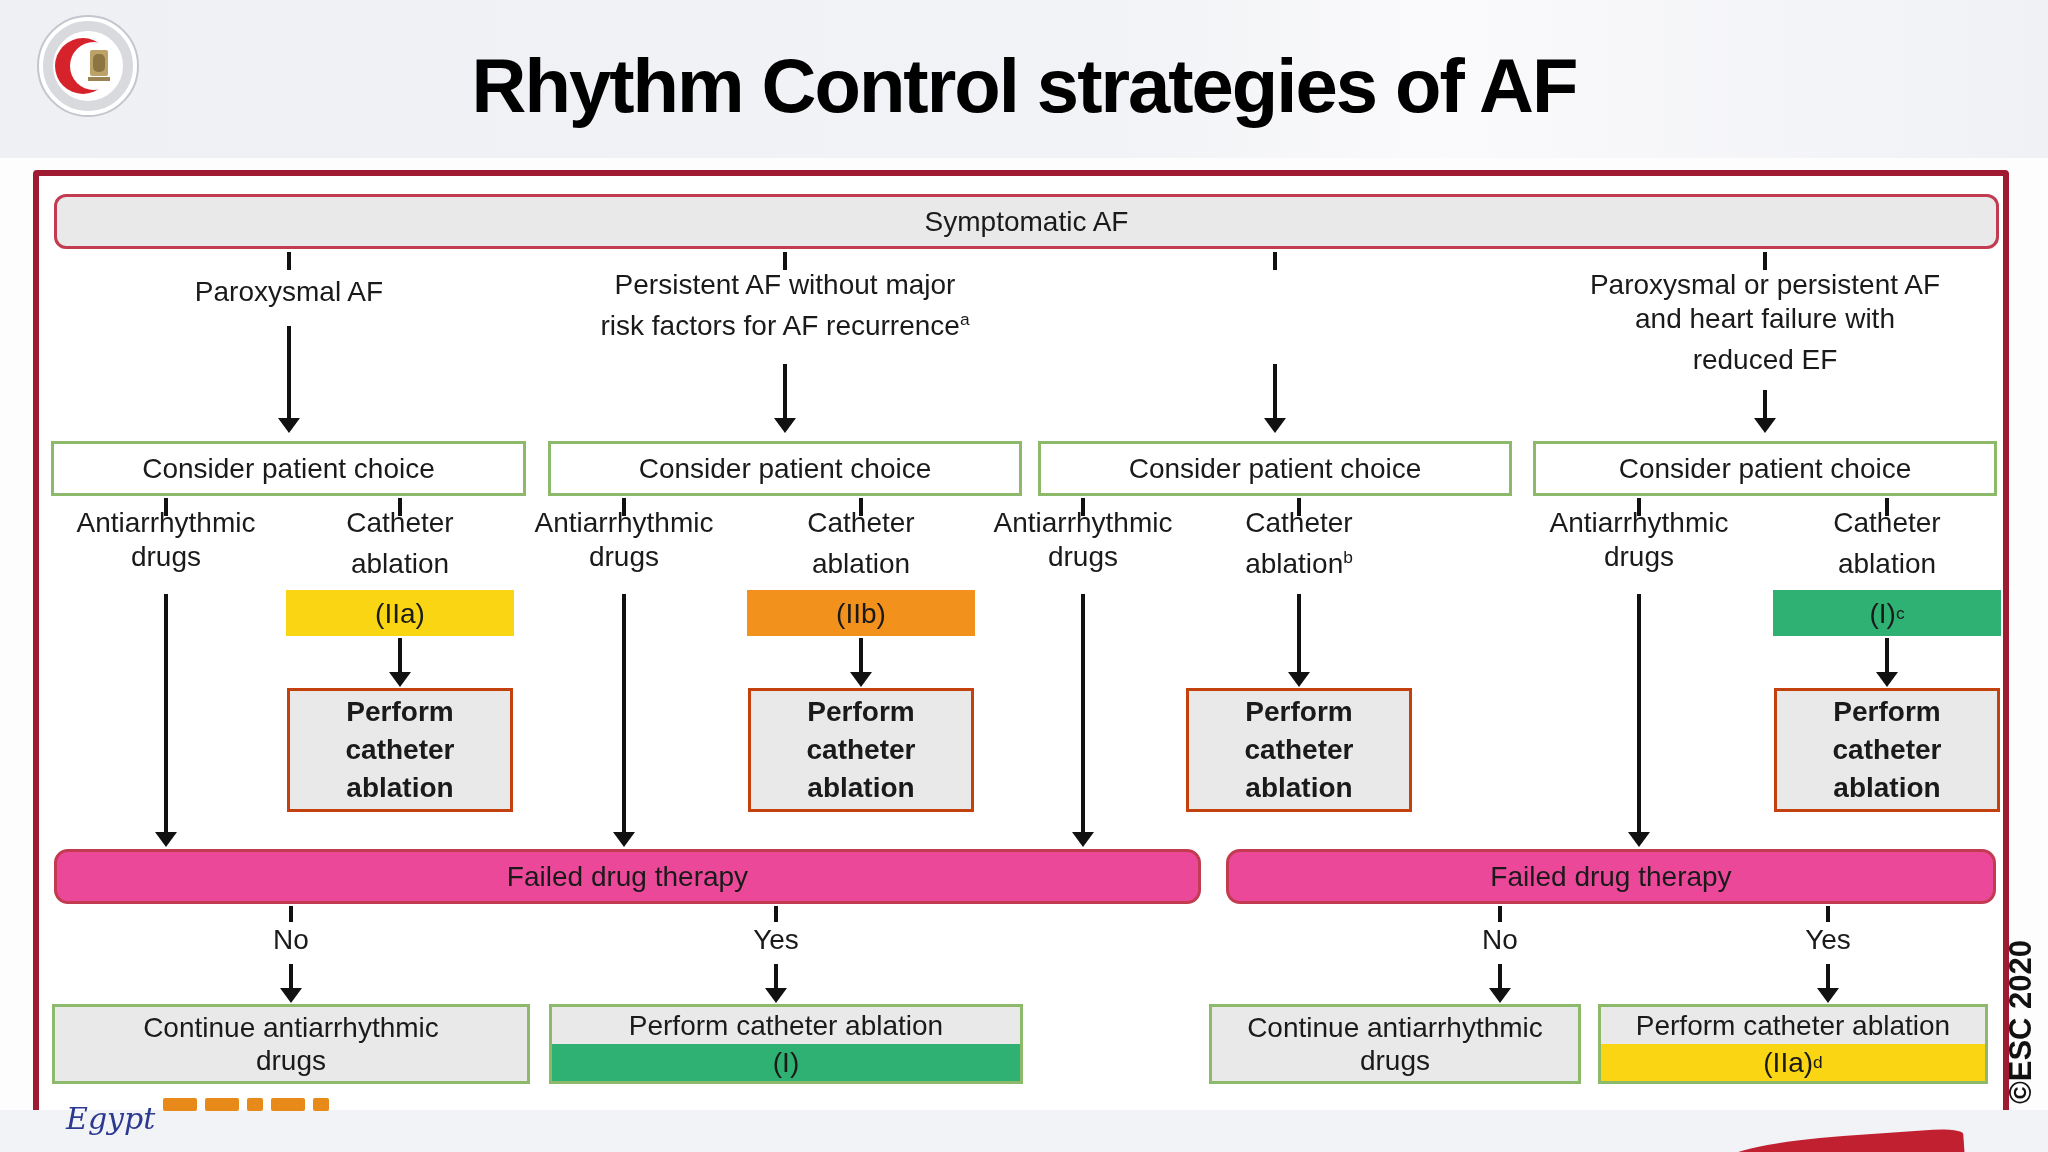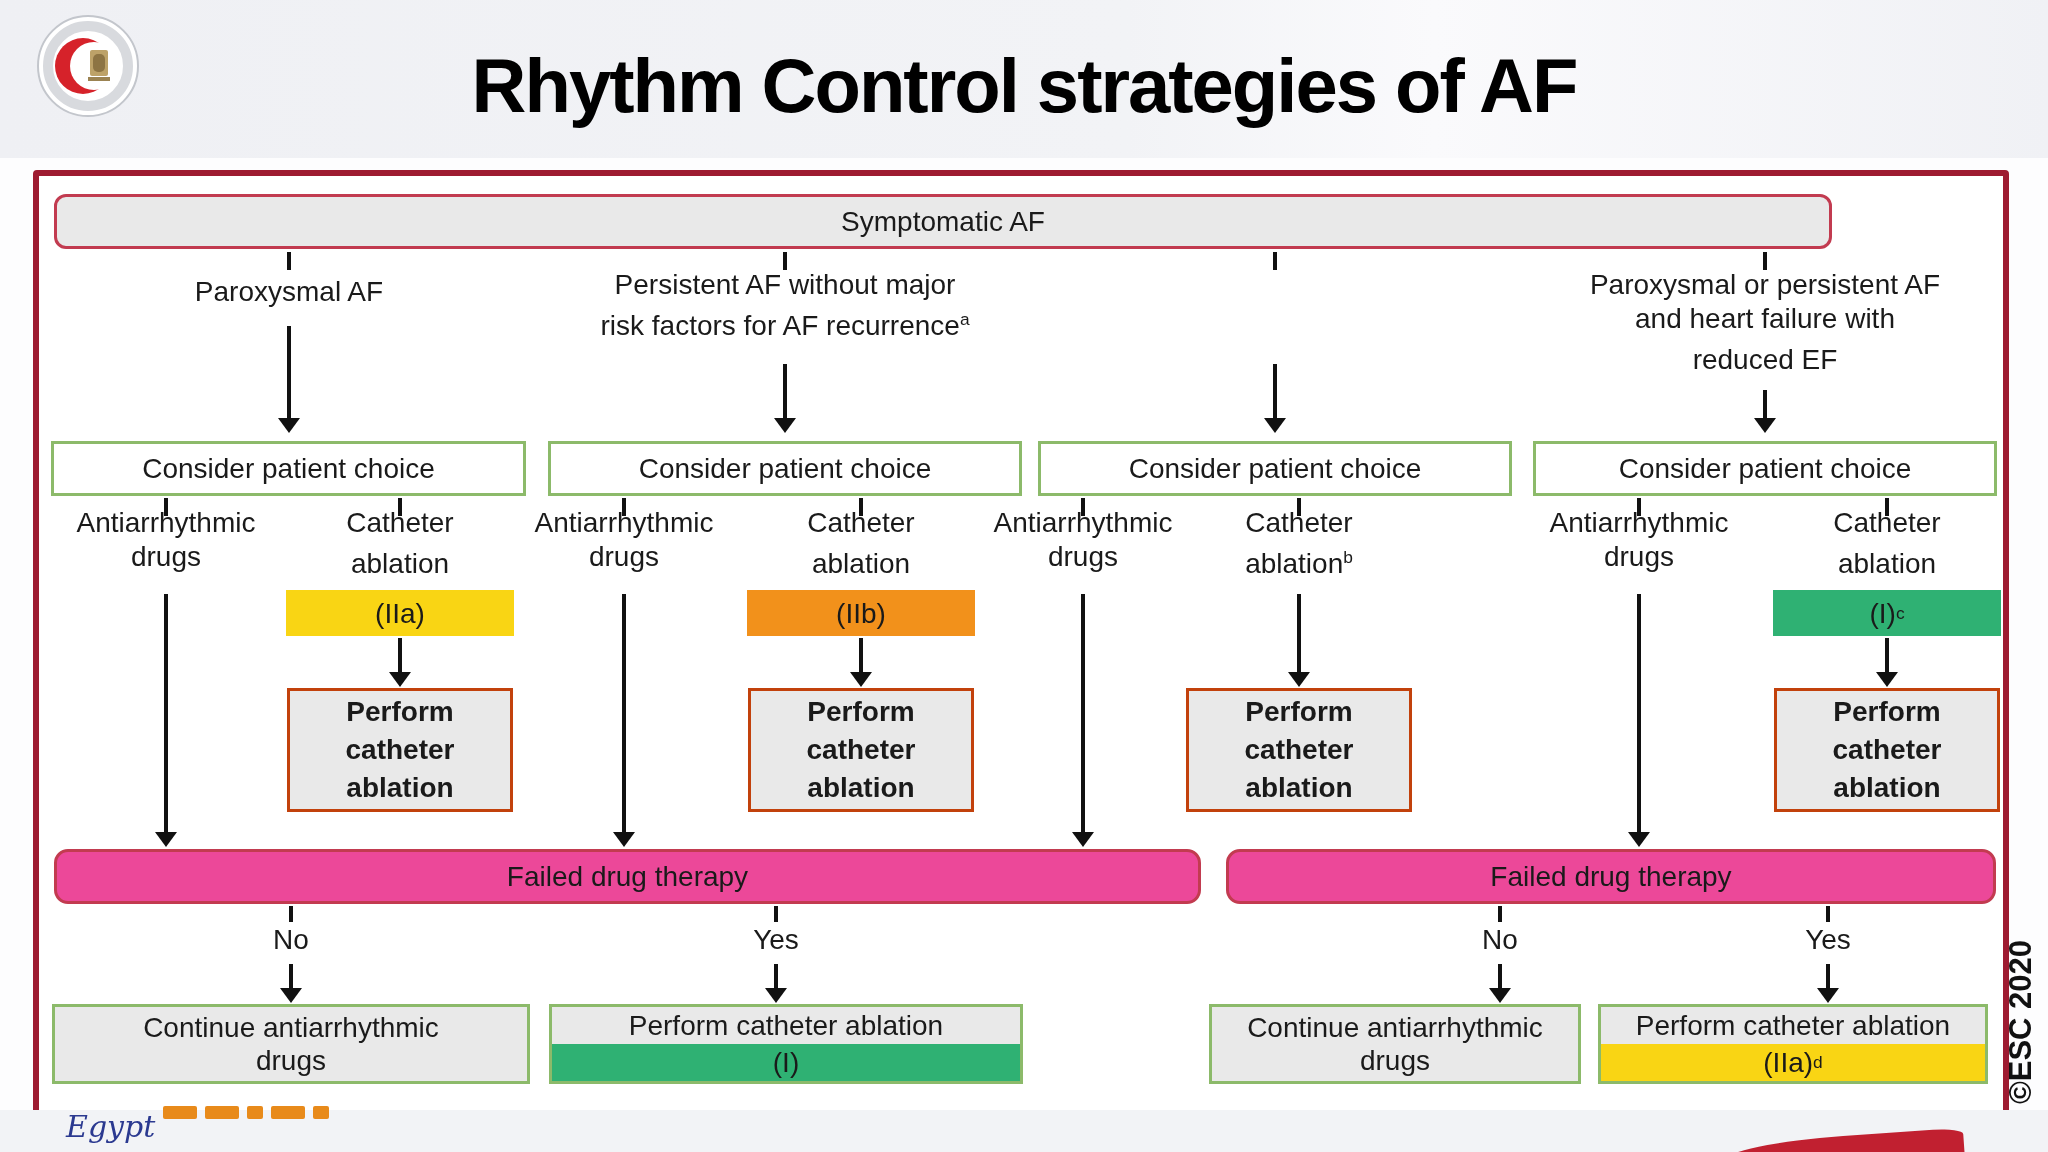--- a/index.html
+++ b/index.html
@@ -4,37 +4,37 @@
 <style>
   html,body{margin:0;padding:0;background:#fff;}
   .slide{position:relative;width:2048px;height:1152px;overflow:hidden;background:#fdfdfe;
          font-family:"Liberation Sans","DejaVu Sans",sans-serif;color:#1a1a1a;}
   .top-band{position:absolute;left:0;top:0;width:2048px;height:158px;
             background:linear-gradient(90deg,#eff0f4 0%,#f2f3f6 55%,#fafafc 70%,#f0f1f5 100%);}
   .page-title{position:absolute;left:0;top:30px;width:2048px;text-align:center;
               font-size:76px;font-weight:bold;letter-spacing:-2px;color:#000;margin-top:12px;}
   .crest{position:absolute;left:36px;top:14px;width:104px;height:104px;}
   .footer-band{position:absolute;left:0;bottom:0;width:2048px;height:42px;background:#f2f3f6;}
-  .footer-logo{position:absolute;left:66px;bottom:12px;height:34px;}
+  .footer-logo{position:absolute;left:66px;bottom:20px;height:34px;}
   .footer-script{font-family:"DejaVu Serif","Liberation Serif",serif;font-style:italic;
                  font-size:30px;color:#2b3990;}
   .orange-block{display:inline-block;width:34px;height:13px;background:#e88a1a;margin-left:8px;
                 border-radius:2px;vertical-align:18px;}
   .orange-block.sm{width:16px;}
   .red-swoosh{position:absolute;right:84px;bottom:-10px;width:240px;height:26px;background:#c12030;
               border-radius:80% 20% 10% 90%/100% 40% 10% 60%;transform:rotate(-4deg);}
   .esc-copyright{position:absolute;left:2021px;top:1022px;transform:translate(-50%,-50%) rotate(-90deg);
                  font-size:31px;font-weight:bold;white-space:nowrap;color:#111;}
 
   .chart{position:absolute;left:33px;top:170px;width:1964px;height:935px;background:#fff;
          border:6px solid #9e1b31;border-radius:4px;box-sizing:content-box;}
 
   .box{position:absolute;box-sizing:border-box;display:flex;align-items:center;justify-content:center;
        text-align:center;font-size:28px;line-height:33px;}
-  .root-box{left:15px;top:18px;width:1778px;height:55px;background:#e9e9e9;
+  .root-box{left:15px;top:18px;width:1945px;height:55px;background:#e9e9e9;
             border:3px solid #c23b50;border-radius:12px;}
   .consider-box{top:265px;height:55px;background:#fff;border:3px solid #8cba6a;}
   .failed-box{top:673px;height:55px;background:#ec4899;border:3px solid #c23b50;border-radius:14px;}
   .perform-box{top:512px;width:226px;height:124px;background:#e9e9e9;border:3px solid #c2410c;
                line-height:38px;font-weight:bold;}
   .class-box{top:414px;width:228px;height:46px;font-size:28px;}
   .class-yellow{background:#f9d514;}
   .class-orange{background:#f2911b;}
   .class-green{background:#2fb173;}
   .outcome-box{top:828px;height:80px;background:#e9e9e9;border:3px solid #8cba6a;}

